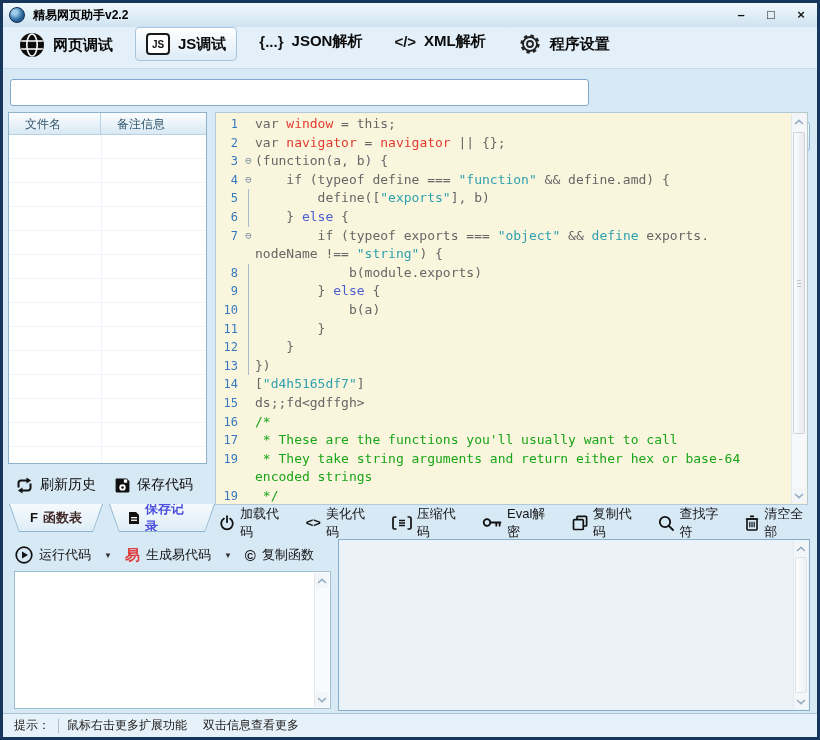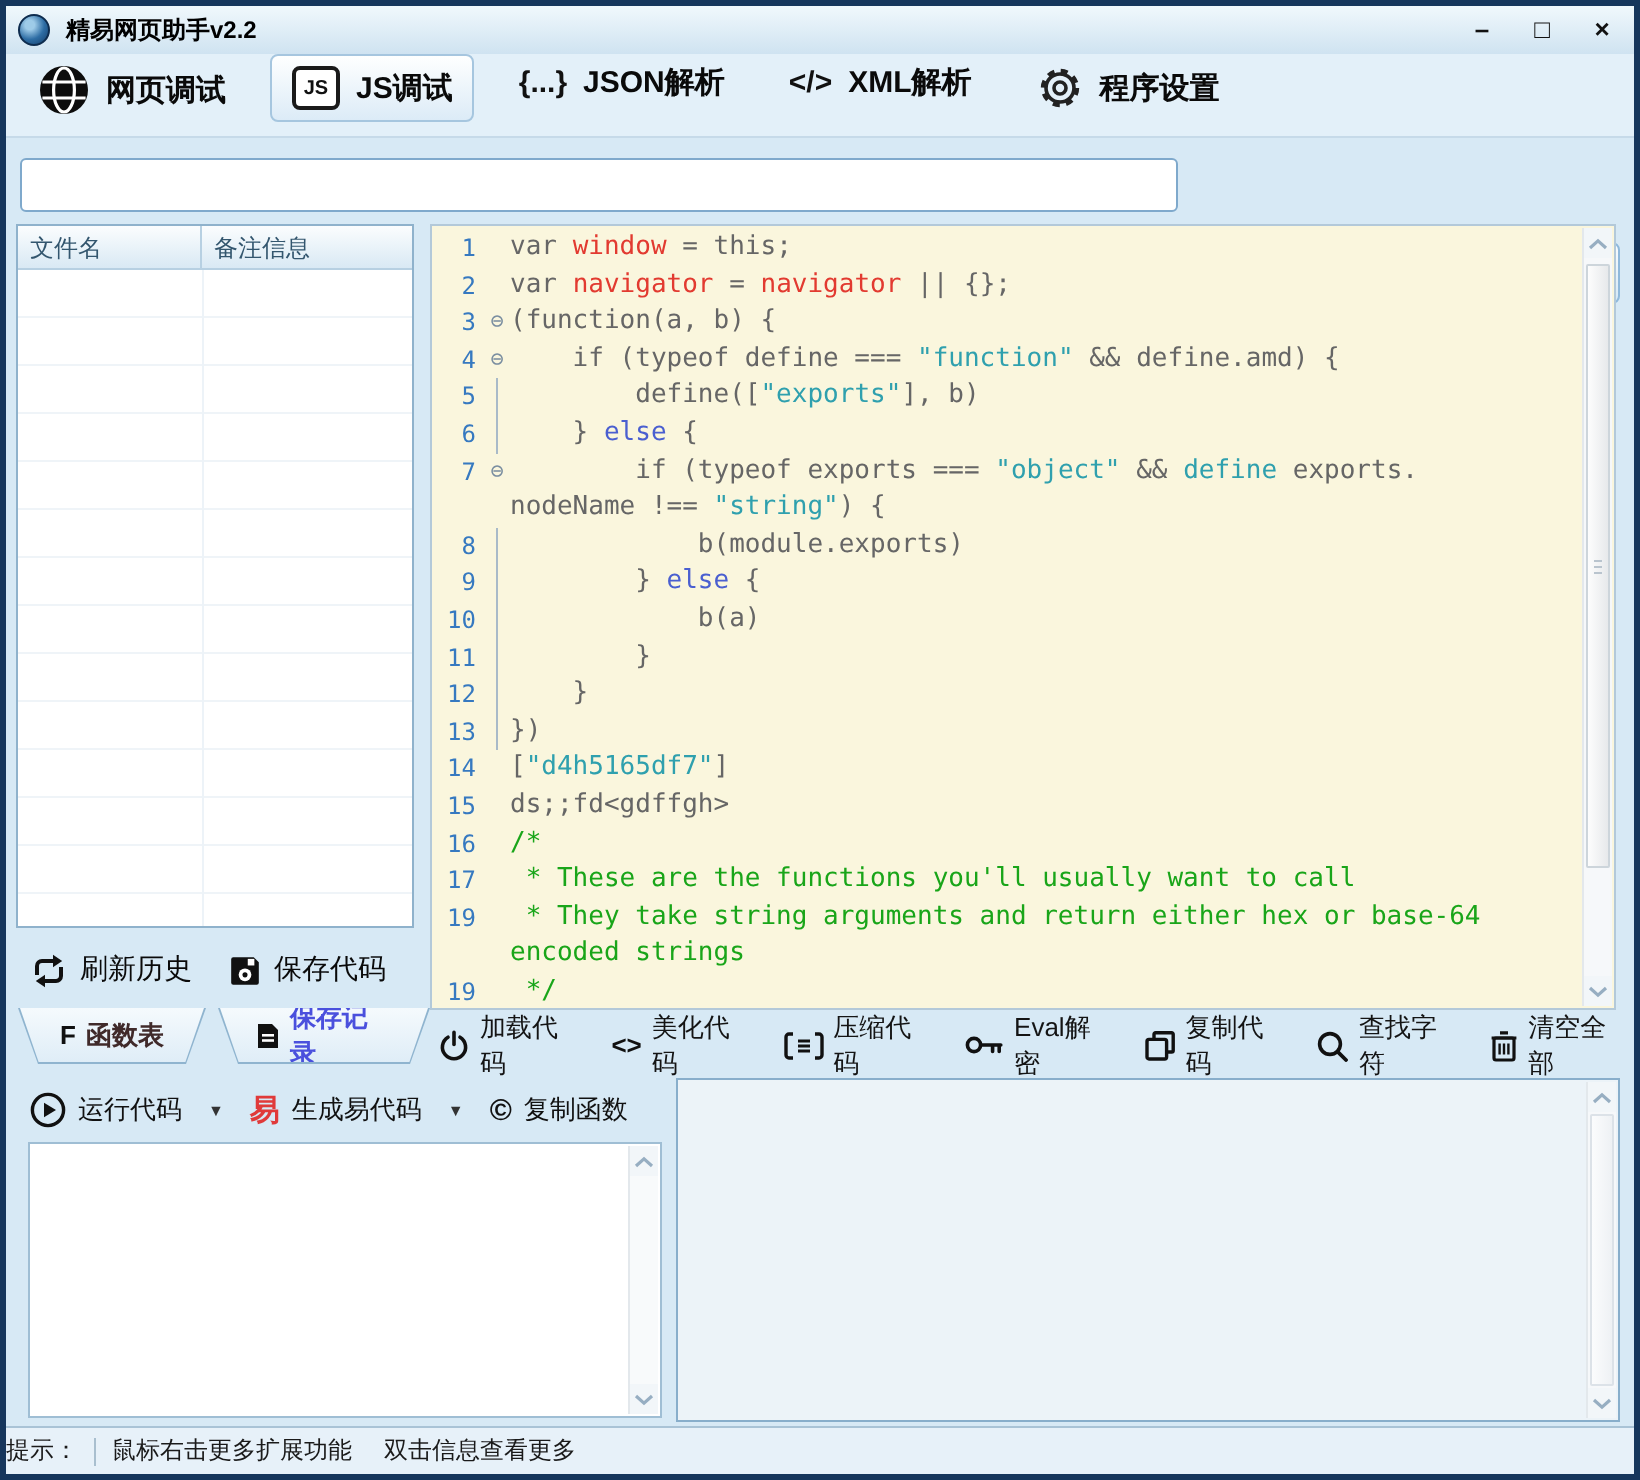--- a/index.html
+++ b/index.html
@@ -40,21 +40,21 @@
     border:1px solid #8FB9DB; border-radius:4px;
     background:linear-gradient(#F8FCFE,#D5E8F6); color:#36699E; font-size:13px;
     display:flex; align-items:center; justify-content:center; cursor:default;
     font-family:"Liberation Sans",sans-serif;margin-top:44px; }
 
   
   .file-panel { position:absolute; left:5px; top:109px; width:199px; height:352px;
     border:1px solid #8FB2CC; background:#fff; }
   .file-header { display:flex; height:22px;
     background:linear-gradient(#FBFDFE,#D9E9F4); border-bottom:1px solid #B7D0E2; }
-  .file-col { font-size:12px; color:#33566E; padding:3px 6px; }
+  .file-col { font-size:12px; color:#33566E; padding:3px 16px; }
   .file-col.c1 { width:92px; border-right:1px solid #B7D0E2; }
   .file-col.c2 { flex:1; }
   .file-body { position:absolute; left:0; top:22px; right:0; bottom:0;
     background:repeating-linear-gradient(#FFFFFF 0 23px, #EFF4F8 23px 24px); }
   .file-body-vline { position:absolute; left:92px; top:0; bottom:0; width:1px; background:#EDF3F8; }
 
   
   .left-actions { position:absolute; left:12px; top:468px; width:192px; height:28px;
     display:flex; align-items:center; gap:18px; }
   .mini-btn { display:flex; align-items:center; gap:6px; font-size:14px; color:#0A0A0A; cursor:default; }
@@ -112,21 +112,21 @@
   .output-box { position:absolute; left:11px; top:568px; width:317px; height:138px;
     background:#fff; border:1px solid #9FBED4; }
 
   .result-panel { position:absolute; left:335px; top:536px; width:472px; height:172px;
     background:#ECF3F8; border:1px solid #88AECB; }
   .thumb-full { top:16px; bottom:16px; background:linear-gradient(90deg,#FBFCFD,#EEF1F4); border:1px solid #DCE2E8; }
 
   
   .statusbar { position:absolute; left:0; right:0; top:710px; height:24px;
     background:#E7F1F9; border-top:1px solid #A9C3D6;
-    display:flex; align-items:center; font-size:12px; color:#1A1A1A; padding:0 0; }
+    display:flex; align-items:center; font-size:12px; color:#1A1A1A; padding:0 11px; }
   .status-sep { width:1px; height:14px; background:#A9BFCF; margin:0 8px; }
   .status-tip2 { margin-left:16px; }
 
   svg { display:block; }
 </style>
 </head>
 <body>
 
 <div class="window">
 

